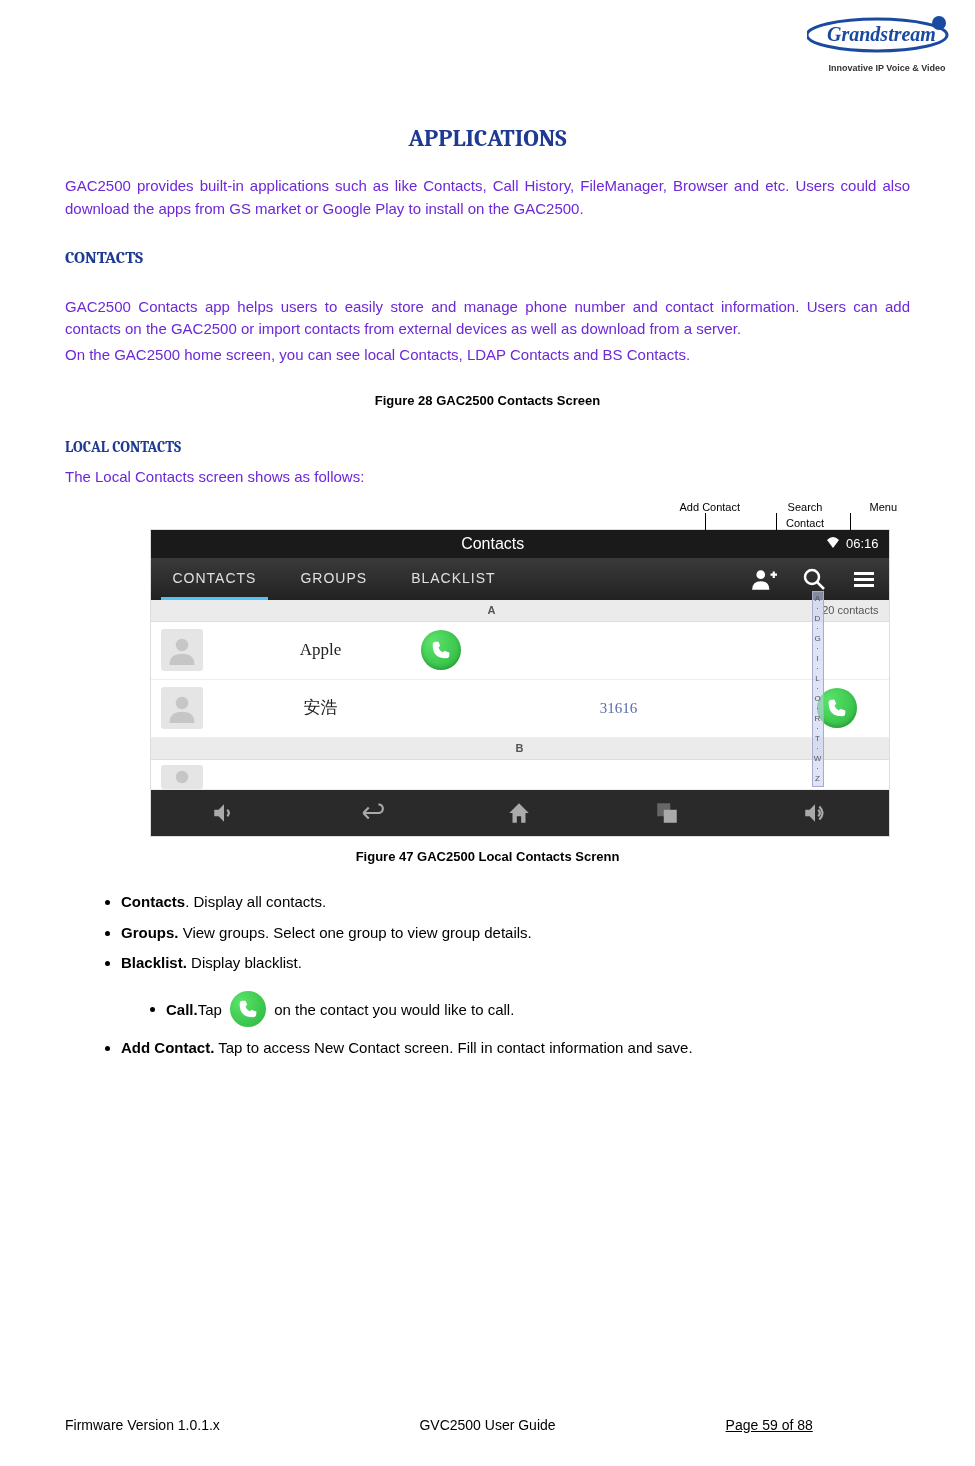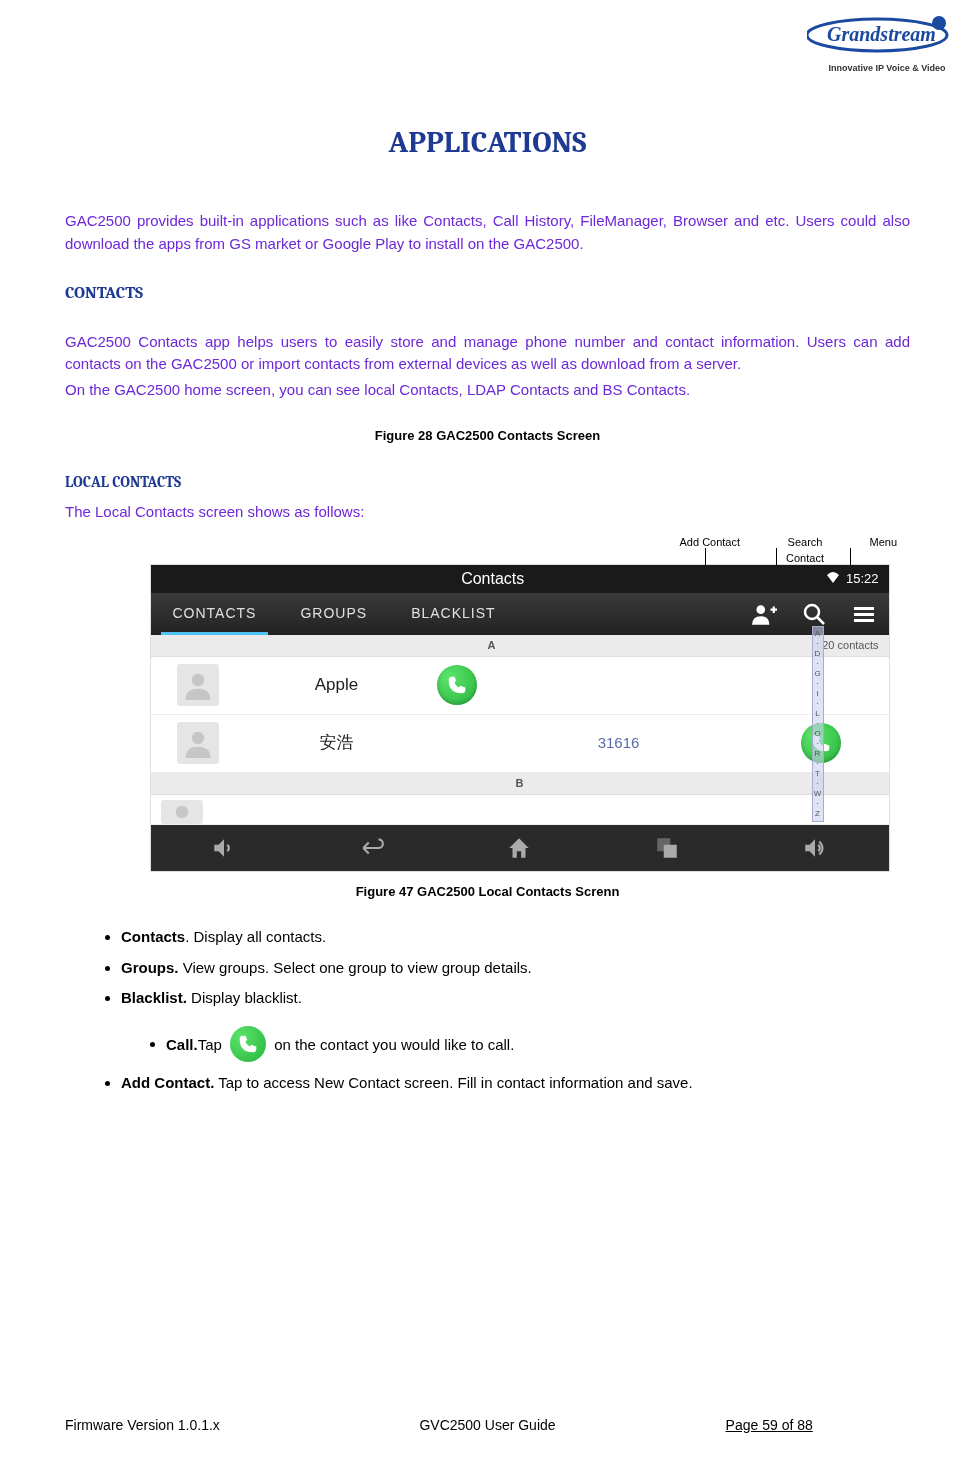--- a/index.html
+++ b/index.html
@@ -28,26 +28,26 @@
     height: 40px;
   }
   .logo-tagline {
     font-size: 9px;
     color: #333;
     text-align: center;
     font-weight: bold;
   }
   .h1 {
     font-family: Cambria, Georgia, serif;
-    font-size: 30px;
+    font-size: 24px;
     font-weight: bold;
     color: #1f3a93;
     text-align: center;
     margin-top: 90px;
-    margin-bottom: 45px;
+    margin-bottom: 19px;
   }
   .body-text {
     font-size: 15px;
     color: #6d28d9;
     text-align: justify;
     margin-bottom: 25px;
   }
   .h2 {
     font-family: Cambria, Georgia, serif;
     font-size: 17px;
@@ -141,23 +141,24 @@
     align-items: center;
     padding: 0 10px;
     border-bottom: 1px solid #ddd;
   }
   .sec-left { flex:1; font-weight:bold; }
   .sec-right { font-size: 11px; }
   .ss-row {
     height: 58px;
     display: flex;
     align-items: center;
-    padding: 0 26px;
+    padding: 0 10px;
     border-bottom: 1px solid #eee;
     background:#fff;
+    font-family:Liberation Serif, serif;
   }
   .avatar {
     width: 42px; height: 42px; background: #e5e5e5; border-radius: 3px;
     display:flex; align-items:center; justify-content:center;
     margin-right: 18px;
   }
   .avatar svg { opacity: .4; }
   .cname { width: 200px; font-size: 17px; color: #222;}
   .cnum { flex:1; font-size: 15px; color: #5a6aa8; }
   .call-btn {
@@ -274,21 +275,21 @@
 
       <div class="ss">
         <div class="ss-statusbar">
           <span class="ss-title">Contacts</span>
           <span class="ss-status-icons">
             <span class="wifi-icon">
               <svg width="16" height="12" viewBox="0 0 16 12">
                   <path d="M8 12 L2 4 Q8 -2 14 4 Z" fill="#fff"></path>
                 </svg>
             </span>
-            <span>15:22</span>
+            <span>06:16</span>
           </span>
         </div>
 
         <div class="ss-tabs">
           <div class="tab active">CONTACTS</div>
           <div class="tab">GROUPS</div>
           <div class="tab">BLACKLIST</div>
           <div class="tabs-spacer"></div>
           <div class="tab-icon">
             <svg width="26" height="26" viewBox="0 0 24 24" fill="#fff">

